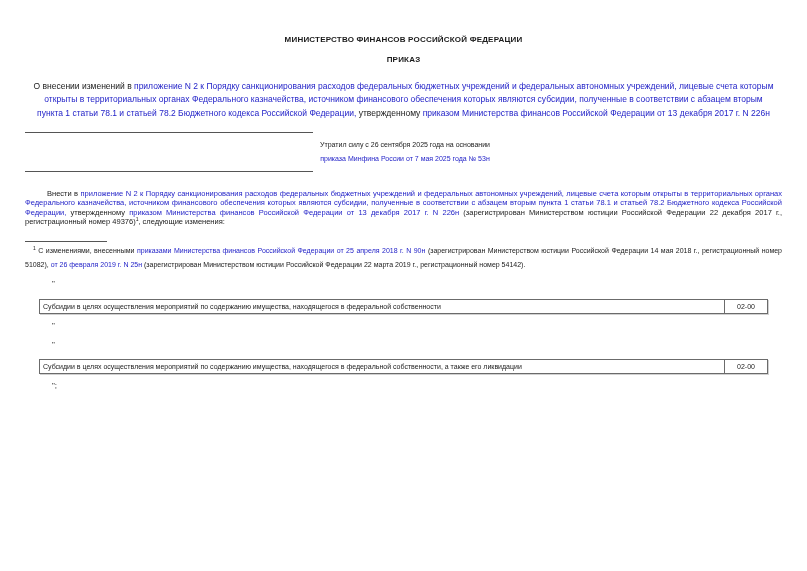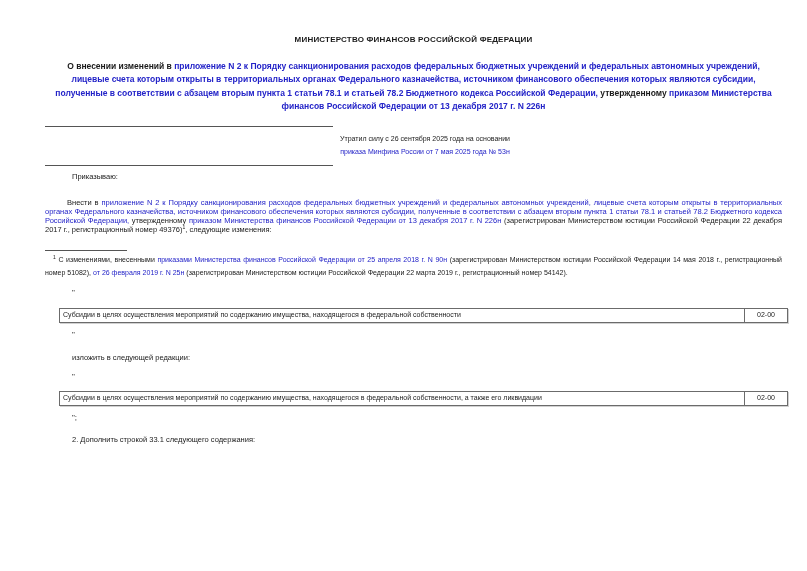--- a/index.html
+++ b/index.html
@@ -4,32 +4,32 @@
 <style>
   * { margin:0; padding:0; box-sizing:border-box; }
   html,body { width:807px; height:571px; }
   body {
     background:#ffffff;
     font-family:"Liberation Sans", sans-serif;
     color:#1a1a1a;
     position:relative;
     overflow:hidden;
   }
-  .page { width:807px; height:403px; padding-top:36px;padding-left:20px; }
+  .page { width:807px; height:403px; padding-top:36px; }
   .center { text-align:center; }
   .b { font-weight:bold; }
   .link { color:#2323c8; cursor:pointer; }
   .hdr { font-size:8px; line-height:8px; letter-spacing:.2px; }
   .hdr-priKAZ { margin-top:12px; }
   .hdr-date { margin-top:10px; }
   .doc-title {
     margin:16px 32px 0 32px;
     font-size:8.5px;
     line-height:13.4px;
-    font-weight:bold;
+    font-weight:normal;
     text-align:center;
   }
   .annotation { position:relative; margin:12px 25px 0 25px; height:40px; }
   .rule { position:absolute; left:0; width:288px; border-top:1px solid #555; height:0; }
   .rule.top { top:0; }
   .rule.bottom { bottom:0; }
   .ann-note {
     position:absolute; left:260px; top:6px; width:240px;
     font-size:7px; line-height:13.5px; text-align:center;
   }
@@ -54,35 +54,35 @@
   .amend-table td.code { width:43px; text-align:center; }
   .t2 { margin-top:10px; }
   .item2 { margin-top:13px; }
 </style>
 </head>
 <body>
 
 <div class="page">
 
   <div class="hdr b center">МИНИСТЕРСТВО ФИНАНСОВ РОССИЙСКОЙ ФЕДЕРАЦИИ</div>
+  <div class="hdr b center hdr-priKAZ">ПРИКАЗ</div>
 
   <div class="doc-title">
     <span>О внесении изменений в </span><span class="link">приложение N 2 к Порядку санкционирования расходов федеральных бюджетных учреждений и федеральных автономных учреждений, лицевые счета которым открыты в территориальных органах Федерального казначейства, источником финансового обеспечения которых являются субсидии, полученные в соответствии с абзацем вторым пункта 1 статьи 78.1 и статьей 78.2 Бюджетного кодекса Российской Федерации,</span><span> утвержденному </span><span class="link">приказом Министерства финансов Российской Федерации от 13 декабря 2017 г. N 226н</span>
   </div>
 
   <div class="annotation">
     <div class="rule top"></div>
     <div class="rule bottom"></div>
     <div class="ann-note">
       <span>Утратил силу с 26 сентября 2025 года на основании</span><br>
       <span class="link">приказа Минфина России от 7 мая 2025 года № 53н</span>
     </div>
   </div>
 
-  <div class="para lead">Приказываю:</div>
 
   <div class="para main-par">
     <span>Внести в </span><span class="link">приложение N 2 к Порядку санкционирования расходов федеральных бюджетных учреждений и федеральных автономных учреждений, лицевые счета которым открыты в территориальных органах Федерального казначейства, источником финансового обеспечения которых являются субсидии, полученные в соответствии с абзацем вторым пункта 1 статьи 78.1 и статьей 78.2 Бюджетного кодекса Российской Федерации,</span><span> утвержденному </span><span class="link">приказом Министерства финансов Российской Федерации от 13 декабря 2017 г. N 226н</span><span> (зарегистрирован Министерством юстиции Российской Федерации 22 декабря 2017 г., регистрационный номер 49376)</span><sup>1</sup><span>, следующие изменения:</span>
   </div>
 
   <div class="fn-sep"></div>
 
   <div class="footnote">
     <sup>1</sup><span> С изменениями, внесенными </span><span class="link">приказами Министерства финансов Российской Федерации от 25 апреля 2018 г. N 90н</span><span> (зарегистрирован Министерством юстиции Российской Федерации 14 мая 2018 г., регистрационный номер 51082), </span><span class="link">от 26 февраля 2019 г. N 25н</span><span> (зарегистрирован Министерством юстиции Российской Федерации 22 марта 2019 г., регистрационный номер 54142).</span>
   </div>
@@ -94,30 +94,28 @@
     <tbody>
         <tr>
       <td>Субсидии в целях осуществления мероприятий по содержанию имущества, находящегося в федеральной собственности</td>
       <td class="code">02-00</td>
     </tr>
   </tbody>
     </table>
 
   <div class="q q2">"</div>
 
-  <div class="izl">изложить в следующей редакции:</div>
 
   <div class="q" style="margin-top:11px">"</div>
 
   <table class="amend-table t2">
     <tbody>
         <tr>
       <td>Субсидии в целях осуществления мероприятий по содержанию имущества, находящегося в федеральной собственности, а также его ликвидации</td>
       <td class="code">02-00</td>
     </tr>
   </tbody>
     </table>
 
   <div class="q q2">";</div>
 
-  <div class="item item2">2. Дополнить строкой 33.1 следующего содержания:</div>
 
 </div>
 
 </body></html>

